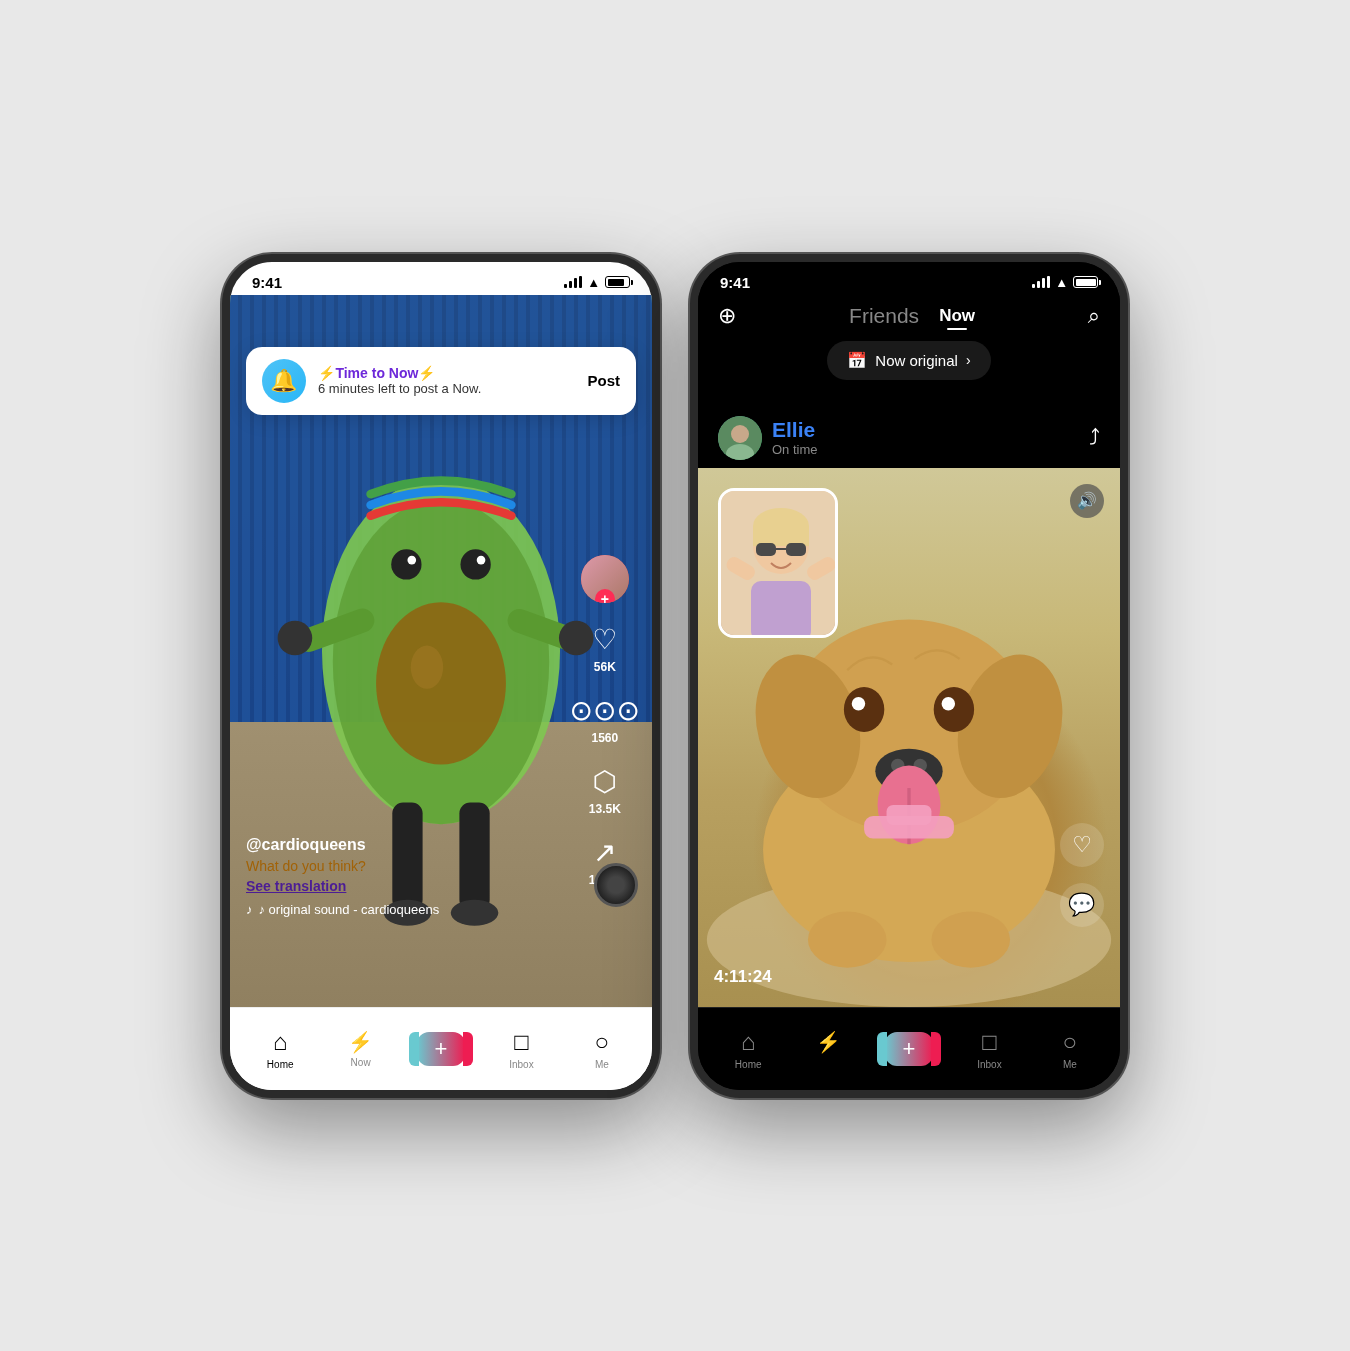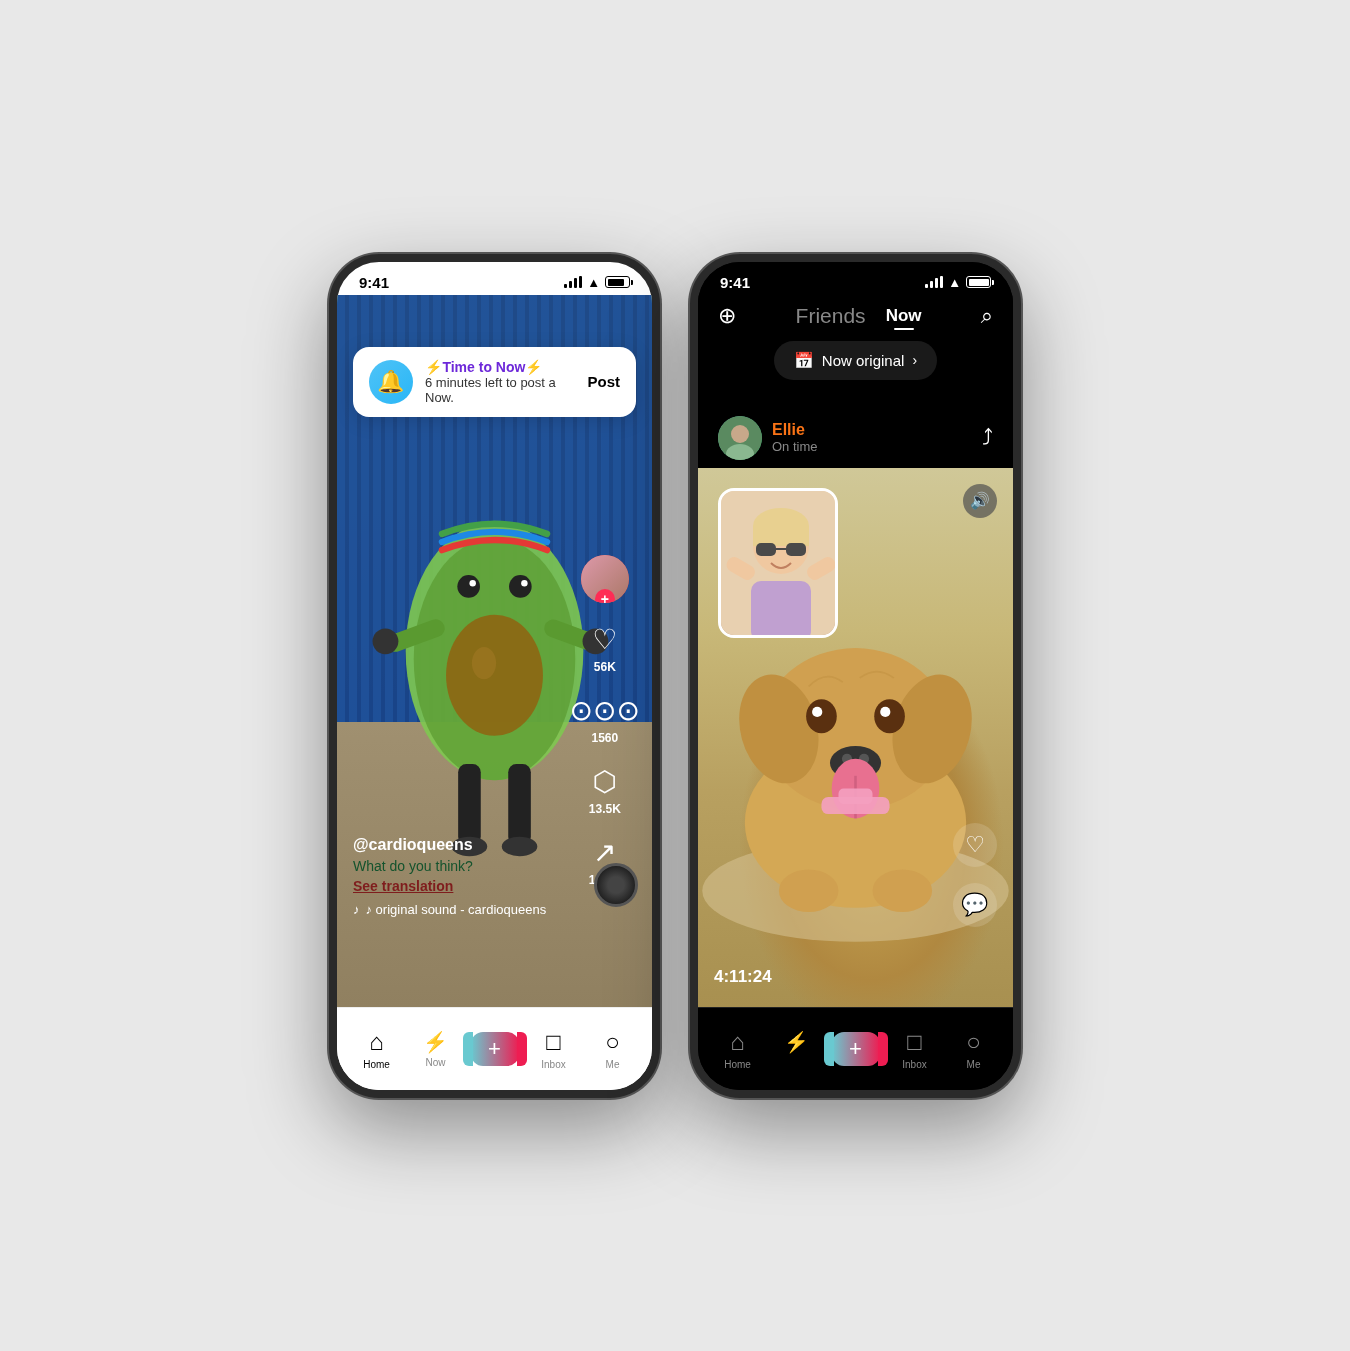--- a/index.html
+++ b/index.html
@@ -11,21 +11,21 @@
       min-height: 100vh;
       font-family: -apple-system, BlinkMacSystemFont, 'Helvetica Neue', sans-serif;
       padding: 40px 20px;
     }
     .phones-container {
       display: flex;
       gap: 30px;
       align-items: center;
     }
     .phone {
-      width: 331px;
+      width: 438px;
       height: 844px;
       background: #000;
       border-radius: 50px;
       border: 8px solid #2a2a2a;
       box-shadow: 0 0 0 2px #555, 0 30px 80px rgba(0,0,0,0.4);
       position: relative;
       overflow: hidden;
       display: flex;
       flex-direction: column;
     }
@@ -222,27 +222,27 @@
       z-index: 20;
     }
     .video-user {
       font-size: 16px;
       font-weight: 700;
       color: #fff;
       margin-bottom: 4px;
     }
     .video-desc {
       font-size: 14px;
-      color: #14532d;
+      color: #a16207;
       margin-bottom: 4px;
     }
     .video-translation {
       font-size: 14px;
       font-weight: 600;
-      color: #7f1d1d;
+      color: #4c1d95;
       margin-bottom: 8px;
       text-decoration: underline;
     }
     .video-sound {
       font-size: 13px;
       color: #fff;
       display: flex;
       align-items: center;
       gap: 6px;
     }
@@ -408,23 +408,23 @@
       gap: 10px;
     }
     .post-avatar {
       width: 44px;
       height: 44px;
       border-radius: 50%;
       background: linear-gradient(135deg, #6a9, #3a6);
       overflow: hidden;
     }
     .post-user-name {
-      font-size: 16px;
+      font-size: 21px;
       font-weight: 700;
-      color: #f97316;
+      color: #3b82f6;
     }
     .post-user-status {
       font-size: 13px;
       color: #888;
     }
     .share-icon {
       font-size: 22px;
       color: #fff;
     }
     

